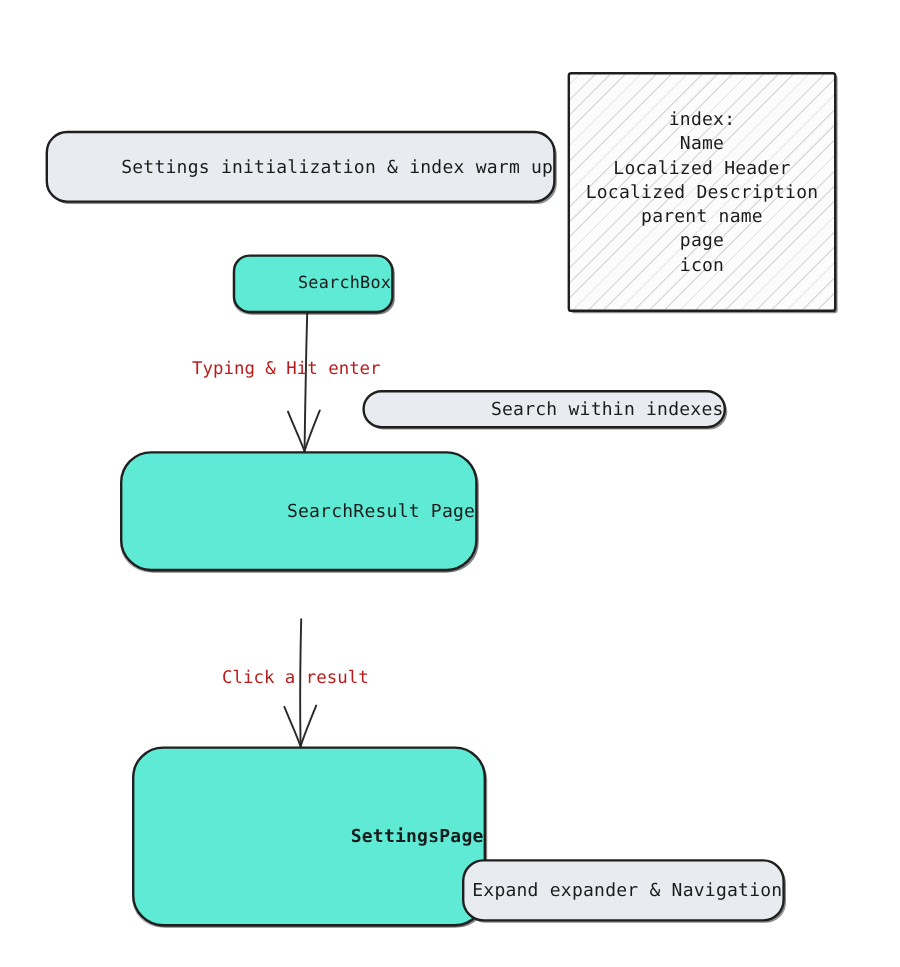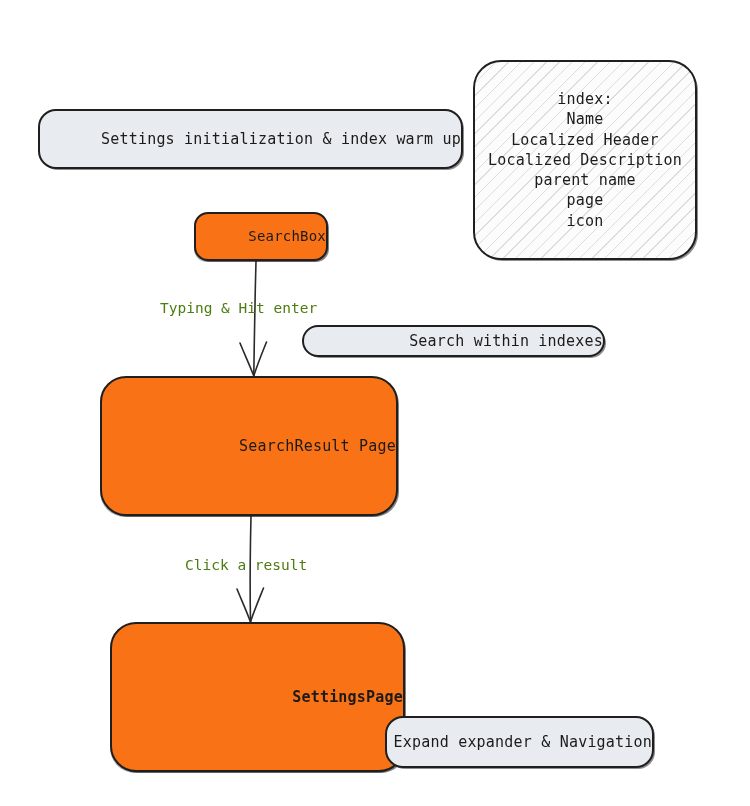--- a/index.html
+++ b/index.html
@@ -33,21 +33,21 @@
   }
   .node .label {
     position: relative;
     z-index: 4;
     line-height: 1.35;
     white-space: pre;
     letter-spacing: 0.2px;
   }
   
   .n-yellow {
-    background: #f97316;
+    background: #5eead4;
     border: 2px solid #1f1f1f;
     border-radius: 26px;
     box-shadow: 2px 2px 0 -1px rgba(30,30,30,0.55),
                 -1px 2px 0 -1px rgba(30,30,30,0.35);
     font-size: 15px;
   }
   .n-yellow.small { border-radius: 14px; font-size: 14px; }
 
   
   .n-gray {
@@ -61,34 +61,34 @@
   
   .n-hatch {
     background-color: #fcfcfc;
     background-image: repeating-linear-gradient(
         -45deg,
         rgba(150,150,150,0.30) 0px,
         rgba(150,150,150,0.30) 1px,
         rgba(255,255,255,0) 1px,
         rgba(255,255,255,0) 9px);
     border: 2.5px solid #1f1f1f;
-    border-radius: 28px;
+    border-radius: 3px;
     box-shadow: 2px 2px 0 -1px rgba(30,30,30,0.5);
     font-size: 15px;
     align-items: center;
     justify-content: center;
   }
   .n-hatch .label { text-align: center; }
 
   
   .edge-label {
     position: absolute;
     z-index: 5;
     font-size: 14.5px;
-    color: #4d7c0f;
+    color: #b91c1c;
     white-space: pre;
     background: transparent;
   }
 </style>
 </head>
 <body>
 
 <svg id="canvas" viewBox="0 0 750 806">
   <g fill="none" stroke="#2a2a2a" stroke-width="1.6" stroke-linecap="round" stroke-linejoin="round">
 
@@ -120,21 +120,21 @@
 <div class="node n-yellow small" style="left:194px; top:212px; width:134px; height:49px;">
   <span class="label">SearchBox</span>
 </div>
 
 <div class="edge-label" style="left:160px; top:300px;">Typing &amp; Hit enter</div>
 
 <div class="node n-gray" style="left:302px; top:325px; width:303px; height:32px;">
   <span class="label">Search within indexes</span>
 </div>
 
-<div class="node n-yellow" style="left:100px; top:376px; width:298px; height:140px;">
+<div class="node n-yellow" style="left:100px; top:376px; width:298px; height:100px;">
   <span class="label">SearchResult Page</span>
 </div>
 
 <div class="edge-label" style="left:185px; top:557px;">Click a result</div>
 
 <div class="node n-yellow" style="left:110px; top:622px; width:295px; height:150px;font-weight:bold;">
   <span class="label">SettingsPage</span>
 </div>
 
 <div class="node n-gray" style="left:385px; top:716px; width:269px; height:52px;">

